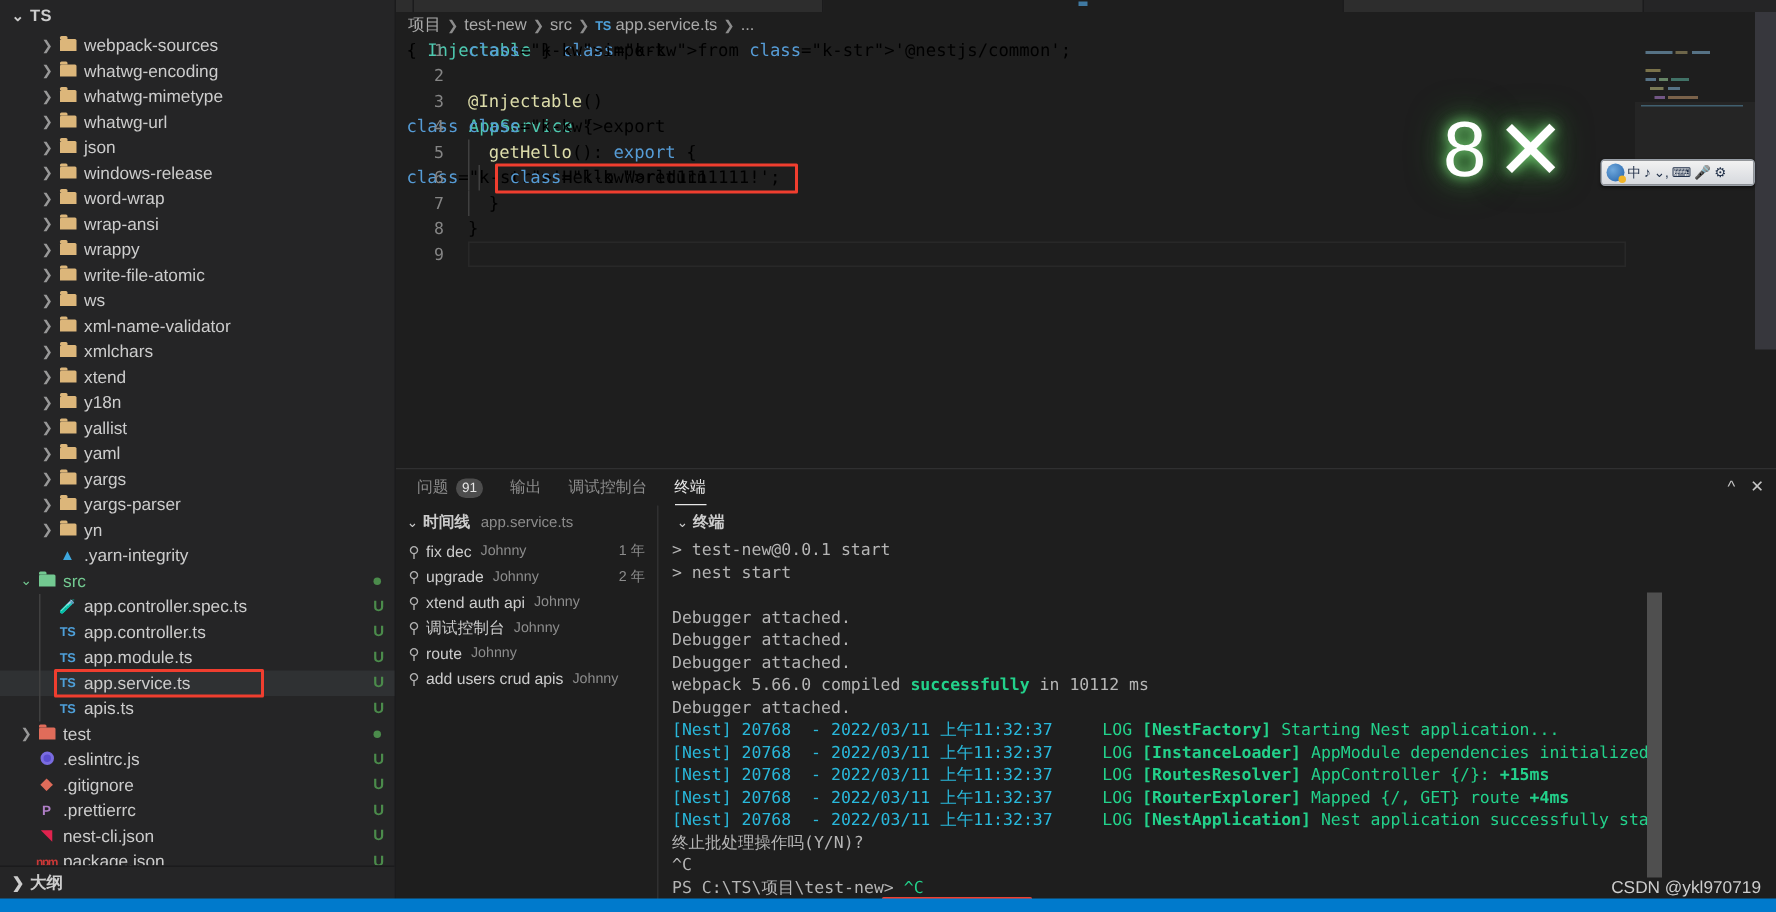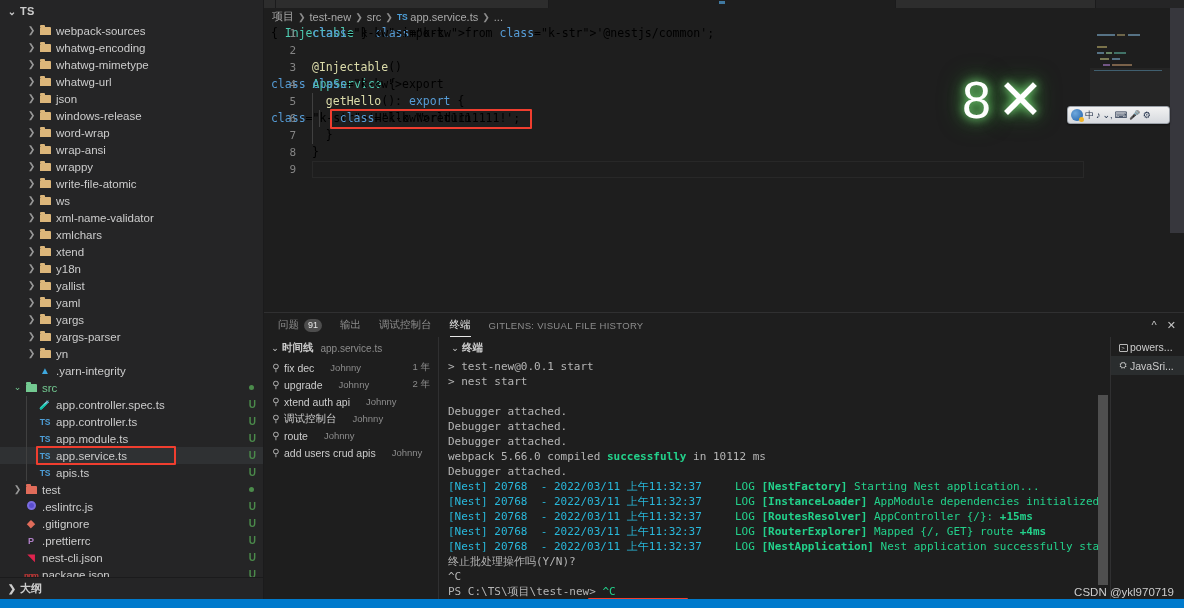--- a/index.html
+++ b/index.html
@@ -330,21 +330,21 @@
     height: 17px; display: flex; align-items: center;
     padding-left: 4px;
     font-size: 10.5px; color: #cccccc;
     white-space: nowrap; cursor: pointer;
     position: relative;
   }
   .tl-row .ci {
     width: 16px; text-align: center;
     color: #b0b0b0; font-size: 10px;
   }
-  .tl-row .who { margin-left: 16px; font-size: 9.5px; color: #8c8c8c; }
+  .tl-row .who { margin-left: 6px; font-size: 9.5px; color: #8c8c8c; }
   .tl-row .age {
     position: absolute; right: 8px;
     font-size: 9.5px; color: #8c8c8c;
   }
 
   
   #terminal-wrap {
     position: absolute; left: 176px; top: 24px;
     width: 744px; height: 263px;
     background: #1e1e1e;
@@ -684,23 +684,20 @@
           <span class="pbadge">91</span>
         </div>
         <div class="ptab">
           <span>输出</span>
         </div>
         <div class="ptab">
           <span>调试控制台</span>
         </div>
         <div class="ptab active">
           <span>终端</span>
-        </div>
-        <div class="ptab caps">
-          <span>GITLENS: VISUAL FILE HISTORY</span>
         </div>
       </div>
     <div id="panel-actions">
       <span class="pa">^</span>
       <span class="pa">✕</span>
     </div>
 
     <div id="timeline">
       <div class="sub-head">
         <span class="tw">⌄</span>
@@ -747,27 +744,17 @@
       <div class="sub-head">
         <span class="tw">⌄</span>
         <b>终端</b>
       </div>
       <div id="term"><div style="height:15px"><span class="t-dim">&gt; test-new@0.0.1 start</span></div><div style="height:15px"><span class="t-dim">&gt; nest start</span></div><div style="height:15px"><span class="t-dim"></span></div><div style="height:15px"><span class="t-dim">Debugger attached.</span></div><div style="height:15px"><span class="t-dim">Debugger attached.</span></div><div style="height:15px"><span class="t-dim">Debugger attached.</span></div><div style="height:15px"><span class="t-dim">webpack 5.66.0 compiled </span><span class="t-bgreen">successfully</span><span class="t-dim"> in 10112 ms</span></div><div style="height:15px"><span class="t-dim">Debugger attached.</span></div><div style="height:15px"><span class="t-cyan">[Nest] 20768  - 2022/03/11 上午11:32:37</span><span class="t-green">     LOG</span><span class="t-bgreen"> [NestFactory]</span><span class="t-green"> Starting Nest application...</span></div><div style="height:15px"><span class="t-cyan">[Nest] 20768  - 2022/03/11 上午11:32:37</span><span class="t-green">     LOG</span><span class="t-bgreen"> [InstanceLoader]</span><span class="t-green"> AppModule dependencies initialized </span><span class="t-bgreen">+37ms</span></div><div style="height:15px"><span class="t-cyan">[Nest] 20768  - 2022/03/11 上午11:32:37</span><span class="t-green">     LOG</span><span class="t-bgreen"> [RoutesResolver]</span><span class="t-green"> AppController {/}: </span><span class="t-bgreen">+15ms</span></div><div style="height:15px"><span class="t-cyan">[Nest] 20768  - 2022/03/11 上午11:32:37</span><span class="t-green">     LOG</span><span class="t-bgreen"> [RouterExplorer]</span><span class="t-green"> Mapped {/, GET} route </span><span class="t-bgreen">+4ms</span></div><div style="height:15px"><span class="t-cyan">[Nest] 20768  - 2022/03/11 上午11:32:37</span><span class="t-green">     LOG</span><span class="t-bgreen"> [NestApplication]</span><span class="t-green"> Nest application successfully started </span></div><div style="height:15px"><span class="t-dim">终止批处理操作吗(Y/N)?</span></div><div style="height:15px"><span class="t-dim">^C</span></div><div style="height:15px"><span class="t-dim">PS C:\TS\项目\test-new&gt;</span><span class="t-green"> ^C</span></div><div style="height:15px"></div><div class="annot-box" style="left: 140px; top: 239px; width: 100px; height: 17px;"></div></div>
       <div id="term-scroll">
         <div class="thumb"></div>
       </div>
     </div>
 
-    <div id="term-list">
-        <div class="tlist-row">
-          <span class="ti"><span class="pwsh-icon">&gt;</span></span>
-          <span>powers...</span>
-        </div>
-        <div class="tlist-row act">
-          <span class="ti jsdbg-icon">⛭</span>
-          <span>JavaSri...</span>
-        </div>
-      </div>
   </div>
 
   <div id="statusbar"></div>
   <div id="watermark">CSDN @ykl970719</div>
 </div>
 
 </body></html>

